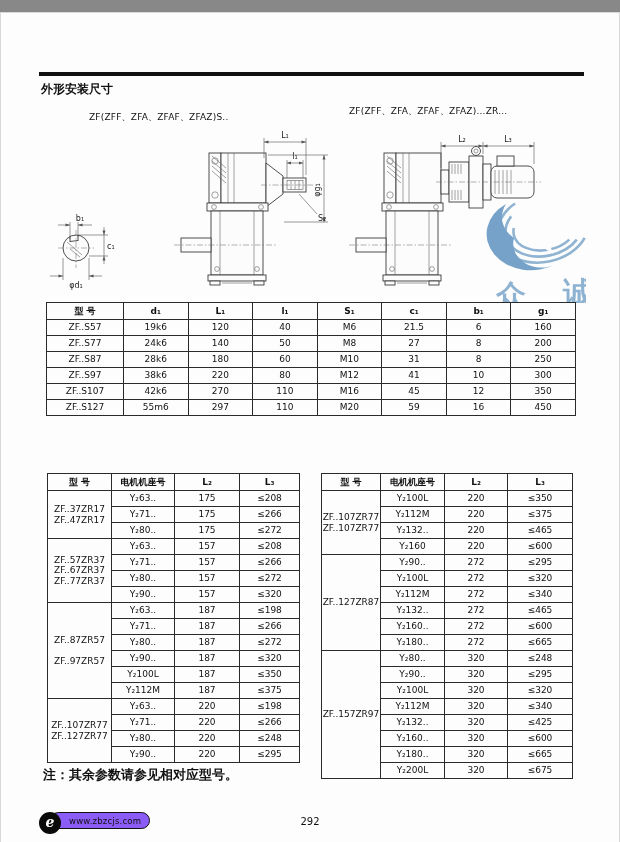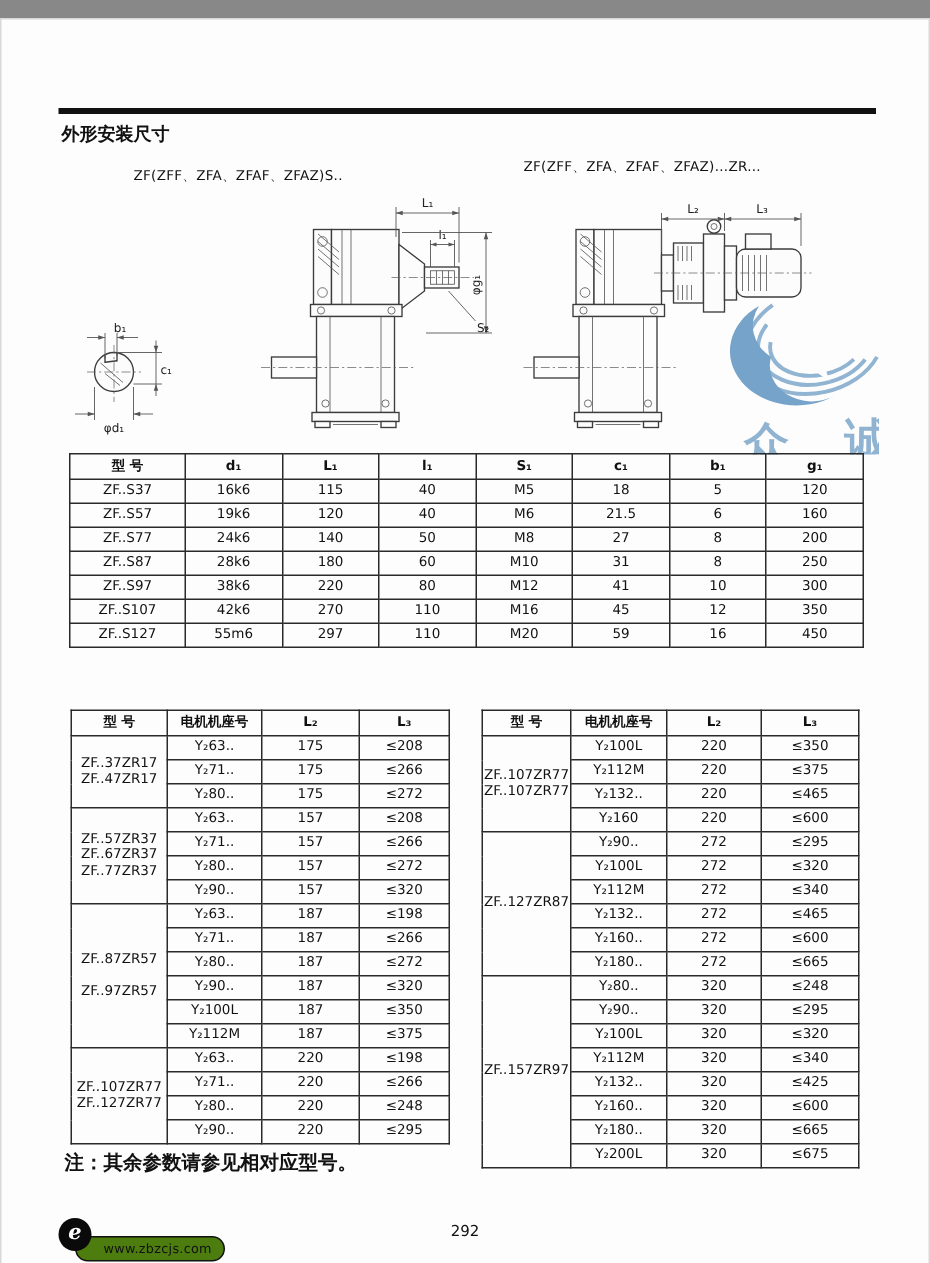--- a/index.html
+++ b/index.html
@@ -29,23 +29,23 @@
   th,td{border:1px solid #2a2a2a;font-size:9px;font-weight:normal;text-align:center;
         vertical-align:middle;padding:0;height:15px;line-height:1.15;overflow:hidden;}
   thead th{height:16px;font-weight:bold;}
   table{border:1.5px solid #1a1a1a;}
   td.model{white-space:pre-line;font-size:9px;}
   .t1{left:45px;top:289px;width:530px;}
   .t2{left:46px;top:460px;width:253px;}
   .t3{left:320px;top:460px;width:252px;}
   .note{position:absolute;left:42px;top:753px;font-size:13px;font-weight:bold;}
   .footer-logo{position:absolute;left:38px;top:799px;height:22px;}
-  .site-pill{position:absolute;left:11px;top:12px;height:17px;line-height:17px;
+  .site-pill{position:absolute;left:11px;top:0;height:17px;line-height:17px;
              border:1.5px solid #111;border-radius:10px;padding:0 8px 0 18px;
-             font-size:8.5px;letter-spacing:.2px;background:#4d7c0f;box-sizing:border-box;}
+             font-size:8.5px;letter-spacing:.2px;background:#8b5cf6;box-sizing:border-box;}
   .logo-circle{position:absolute;left:0;top:0;width:22px;height:22px;border-radius:50%;
                background:#0a0a0a;color:#fff;text-align:center;line-height:21px;
                font-size:14px;font-weight:bold;font-style:italic;
                font-family:"DejaVu Serif",serif;}
   .page-num{position:absolute;left:0;right:0;top:803px;text-align:center;font-size:10px;}
 </style>
 </head>
 <body>
 
 <div class="page">
@@ -262,30 +262,20 @@
           <th>L₁</th>
           <th>l₁</th>
           <th>S₁</th>
           <th>c₁</th>
           <th>b₁</th>
           <th>g₁</th>
         </tr>
     </thead>
     <tbody>
         <tr>
-          <td>ZF..S37</td>
-          <td>16k6</td>
-          <td>115</td>
-          <td>40</td>
-          <td>M5</td>
-          <td>18</td>
-          <td>5</td>
-          <td>120</td>
-        </tr>
-        <tr>
           <td>ZF..S57</td>
           <td>19k6</td>
           <td>120</td>
           <td>40</td>
           <td>M6</td>
           <td>21.5</td>
           <td>6</td>
           <td>160</td>
         </tr>
         <tr>

